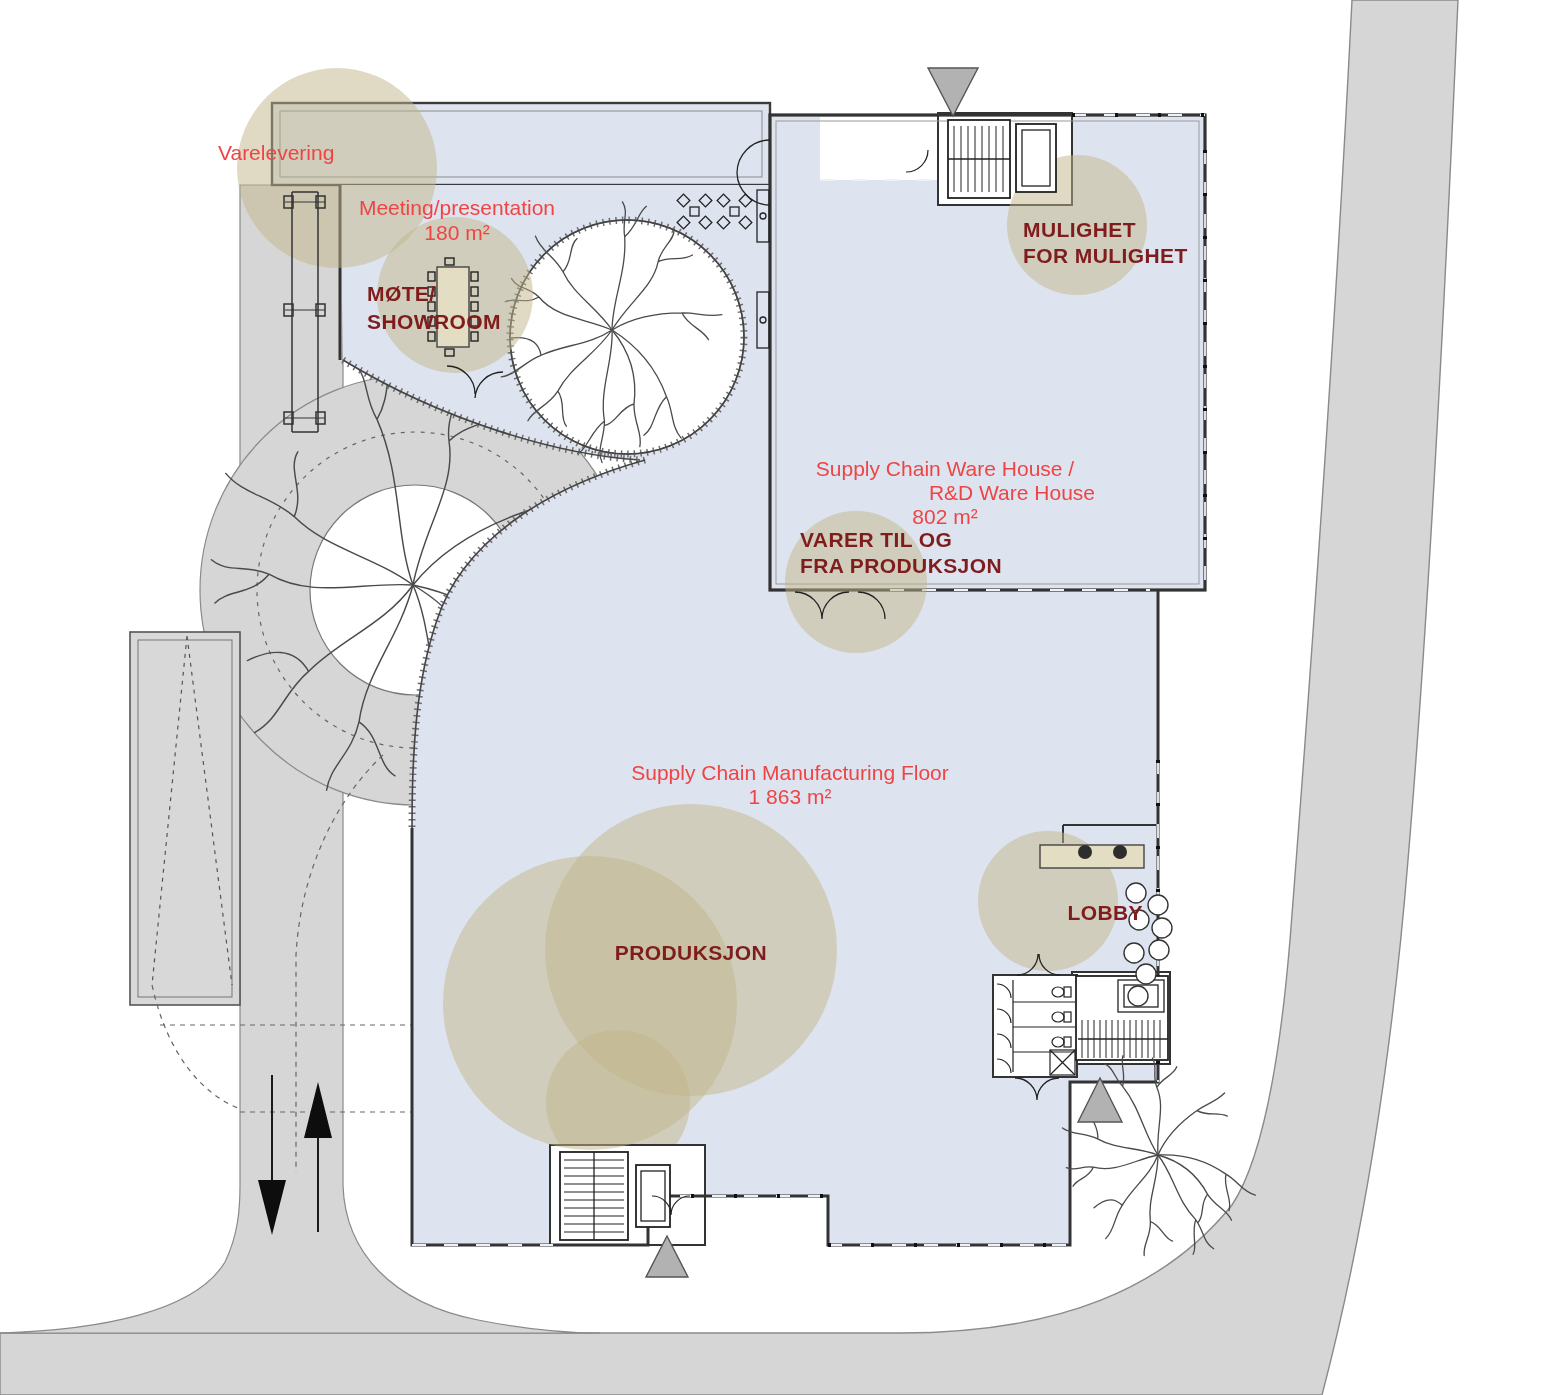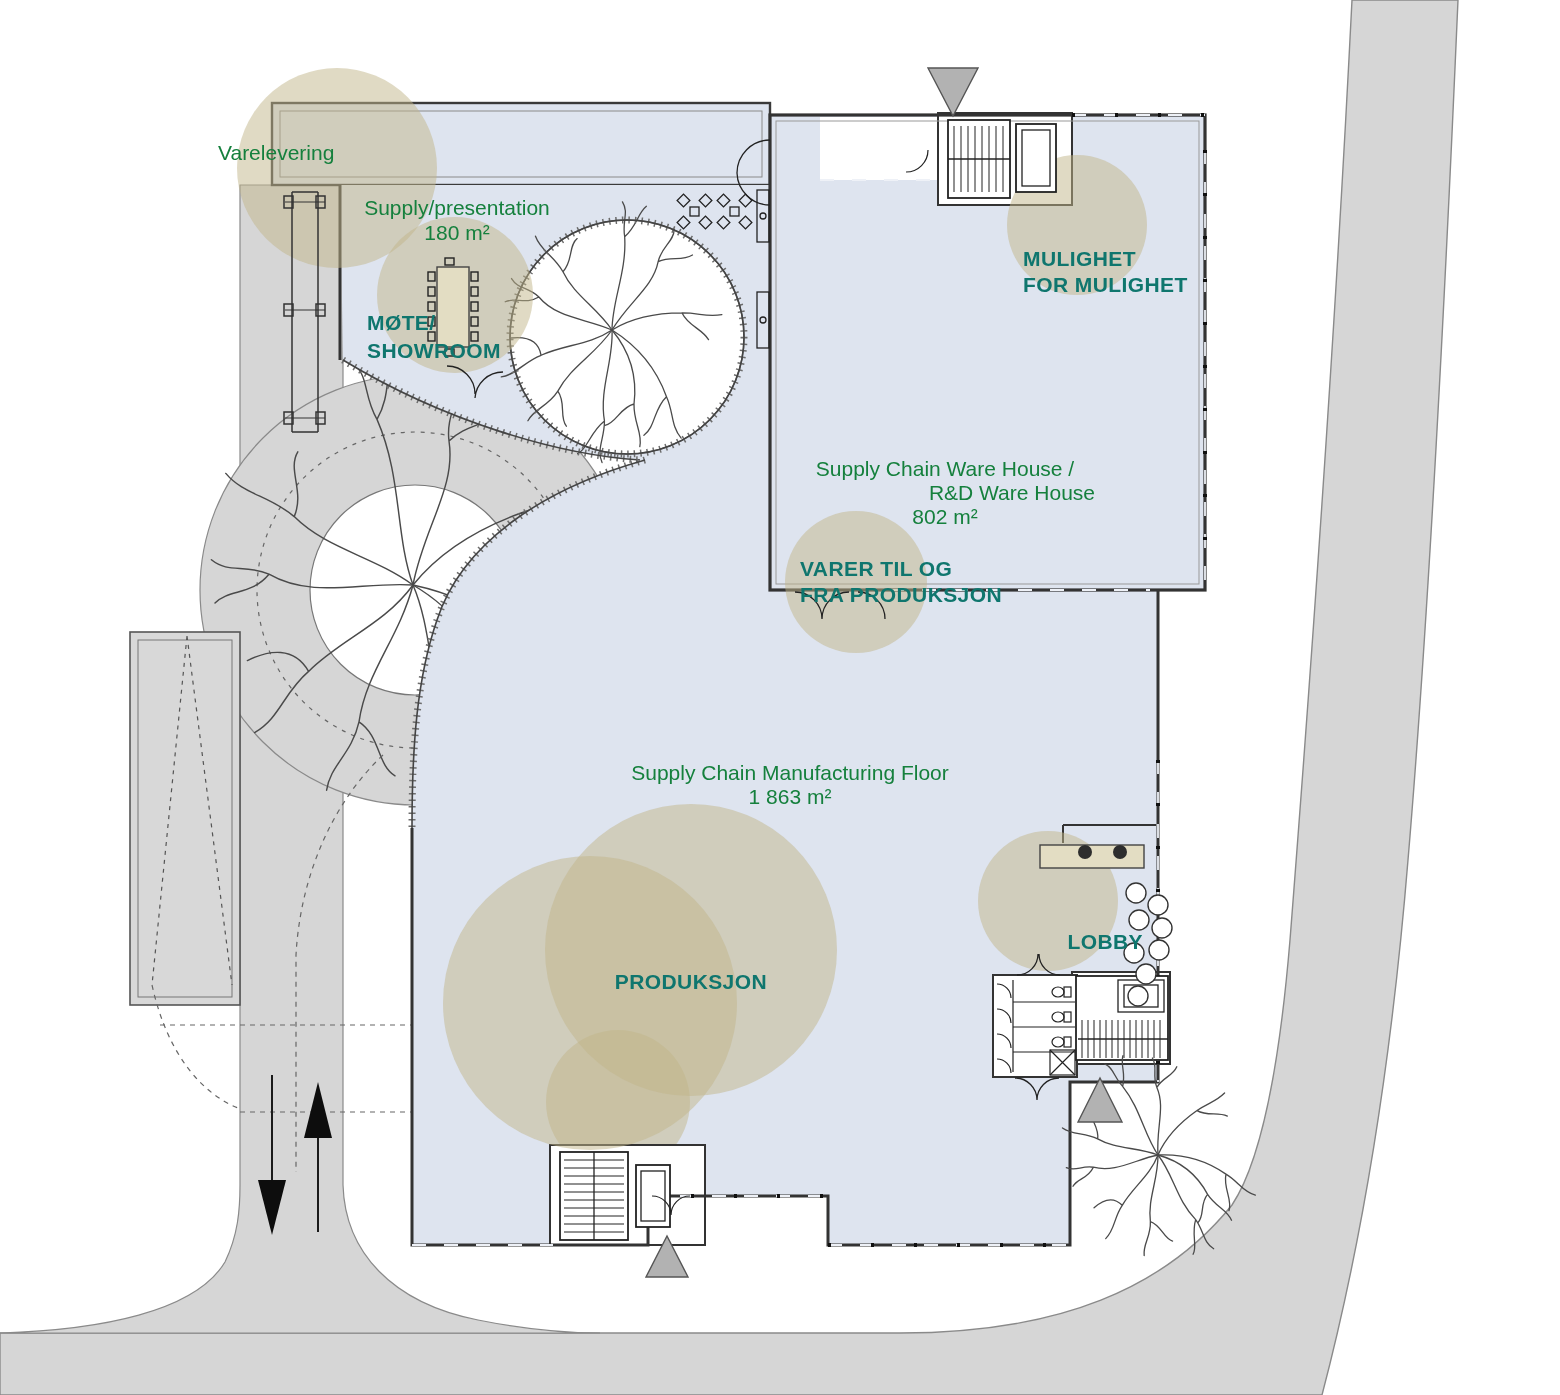--- a/index.html
+++ b/index.html
@@ -1,22 +1,22 @@
 <!DOCTYPE html>
 <html><head>
 <meta charset="utf-8">
 <style>
   html,body{margin:0;padding:0;background:#ffffff;}
   #stage{position:relative;width:1560px;height:1395px;overflow:hidden;
          font-family:"Liberation Sans", sans-serif;background:#ffffff;}
   #plan{position:absolute;left:0;top:0;}
-  .lbl{position:absolute;color:#15803d;font-size:21px;line-height:24px;white-space:nowrap;}
+  .lbl{position:absolute;color:#ef4444;font-size:21px;line-height:24px;white-space:nowrap;}
   .lbl.center{text-align:center;}
-  .ann{position:absolute;color:#0f766e;font-weight:bold;font-size:21px;line-height:25px;
-       letter-spacing:0.4px;white-space:nowrap;margin-top:29px;}
+  .ann{position:absolute;color:#7f1d1d;font-weight:bold;font-size:21px;line-height:25px;
+       letter-spacing:0.4px;white-space:nowrap;}
   .ann.center{text-align:right;}
 </style>
 </head>
 <body>
 
 <div id="stage">
 <svg id="plan" width="1560" height="1395" viewBox="0 0 1560 1395">
 
   <defs>
     <g id="tree" fill="none" stroke-linecap="round">
@@ -256,21 +256,21 @@
   <g>
     <path d="M272,1075 V1180" stroke="#1a1a1a" stroke-width="2"></path>
     <polygon points="258,1180 286,1180 272,1235" fill="#0d0d0d"></polygon>
     <path d="M318,1138 V1232" stroke="#1a1a1a" stroke-width="2"></path>
     <polygon points="304,1138 332,1138 318,1082" fill="#0d0d0d"></polygon>
   </g>
 </svg>
 
 <div class="lbl" style="left:218px;top:141px;">Varelevering</div>
 
-<div class="lbl center" style="left:307px;top:196px;width:300px;">Supply/presentation</div>
+<div class="lbl center" style="left:307px;top:196px;width:300px;">Meeting/presentation</div>
 <div class="lbl center" style="left:307px;top:221px;width:300px;">180 m²</div>
 
 <div class="ann" style="left:367px;top:281px;">MØTE/</div>
 <div class="ann" style="left:367px;top:309px;">SHOWROOM</div>
 
 <div class="ann" style="left:1023px;top:217px;">MULIGHET</div>
 <div class="ann" style="left:1023px;top:243px;">FOR MULIGHET</div>
 
 <div class="lbl center" style="left:795px;top:457px;width:300px;">Supply Chain Ware House /</div>
 <div class="lbl center" style="left:795px;top:481px;width:300px;text-align:right;">R&amp;D Ware House</div>

